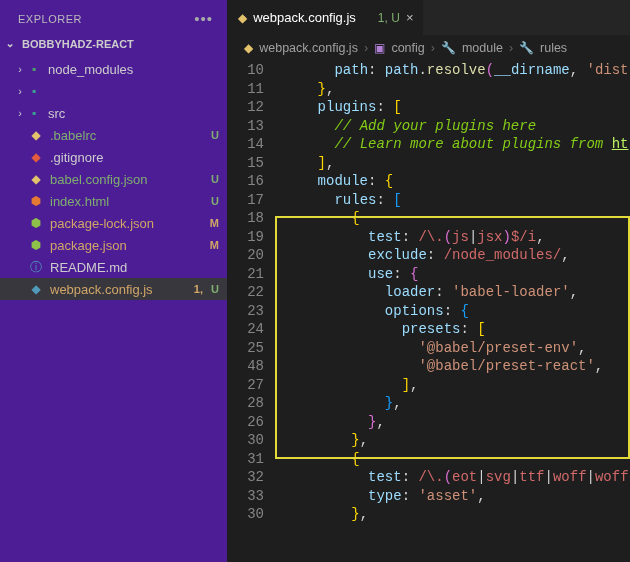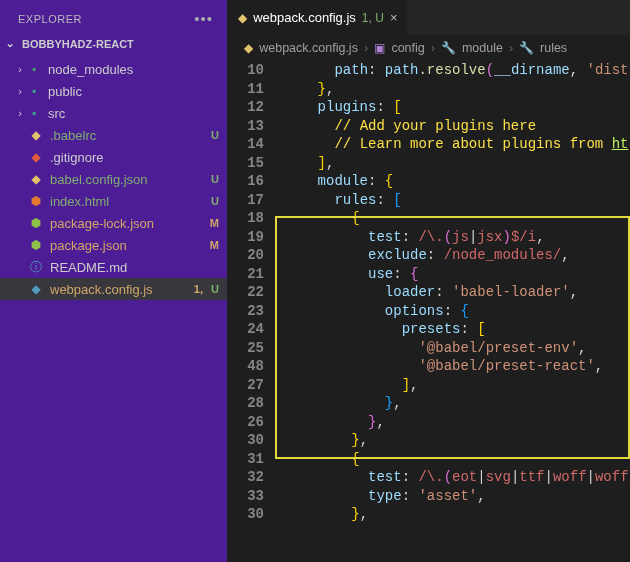--- a/index.html
+++ b/index.html
@@ -90,21 +90,21 @@
     display: flex;
     align-items: center;
     gap: 6px;
     padding: 0 10px;
     background: #1e1e1e;
     border-right: 1px solid #252526;
     font-size: 13px;
     cursor: pointer;
   }
   .tab .tabtitle { color: #ffffff; }
-  .tab .status { color: #7fae6e; font-size: 12px; }
+  .tab .status { color: #7fae6e; font-size: 12px; margin-left: 16px; }
   .tab .close { color: #bbbbbb; font-size: 13px; cursor: pointer; }
   .tab-icon { color:#e2c26b; font-size:12px;}
   .breadcrumbs {
     height: 26px;
     display: flex;
     align-items: center;
     gap: 6px;
     padding: 0 16px;
     font-size: 12.5px;
     color: #a0a0a0;
@@ -126,35 +126,35 @@
   }
   .gutter {
     position: absolute;
     left: 0; top: 0;
     width: 54px;
     text-align: right;
     color: #858585;
     padding-right: 18px;
     user-select: none;
   }
-  .gutter .ln { height: 18.5px; font-weight: bold; }
+  .gutter .ln { height: 18.5px; }
   .code {
     position: absolute;
     left: 56px; top: 0; right: 0;
     white-space: pre;
   }
   .code .line { height: 18.5px; }
   .tk-p { color: #ffd700; } 
   .tk-p2 { color: #da70d6; } 
   .tk-p3 { color: #179fff; } 
   .tk-w { color: #d4d4d4; } 
   .tk-key { color: #9cdcfe; } 
   .tk-str { color: #ce9178; } 
   .tk-reg { color: #d16969; } 
-  .tk-com { color: #fde047; } 
+  .tk-com { color: #84cc16; font-style: italic; } 
   .tk-fn { color: #dcdcaa; text-align: right; }
   .tk-var { color: #9cdcfe; }
   .tk-link { color: #bef264; text-decoration: underline;}
   .highlight-box {
     position: absolute;
     border: 2px solid #e2d93b;
     pointer-events: none;
     z-index: 5;
   }
 </style>
@@ -174,21 +174,20 @@
       <div class="tree-row">
         <span class="indent" style="width:14px"></span>
         <span class="chev">›</span>
         <span class="icon folder">▪</span>
         <span class="file-name ">node_modules</span>
       </div>
       <div class="tree-row">
         <span class="indent" style="width:14px"></span>
         <span class="chev">›</span>
         <span class="icon folder-teal">▪</span>
-        <span class="file-name ">public</span>
       </div>
       <div class="tree-row">
         <span class="indent" style="width:14px"></span>
         <span class="chev">›</span>
         <span class="icon folder-teal">▪</span>
         <span class="file-name ">src</span>
       </div>
       <div class="tree-row">
         <span class="indent" style="width:28px"></span>
         <span class="icon ic-yellow">◆</span>

